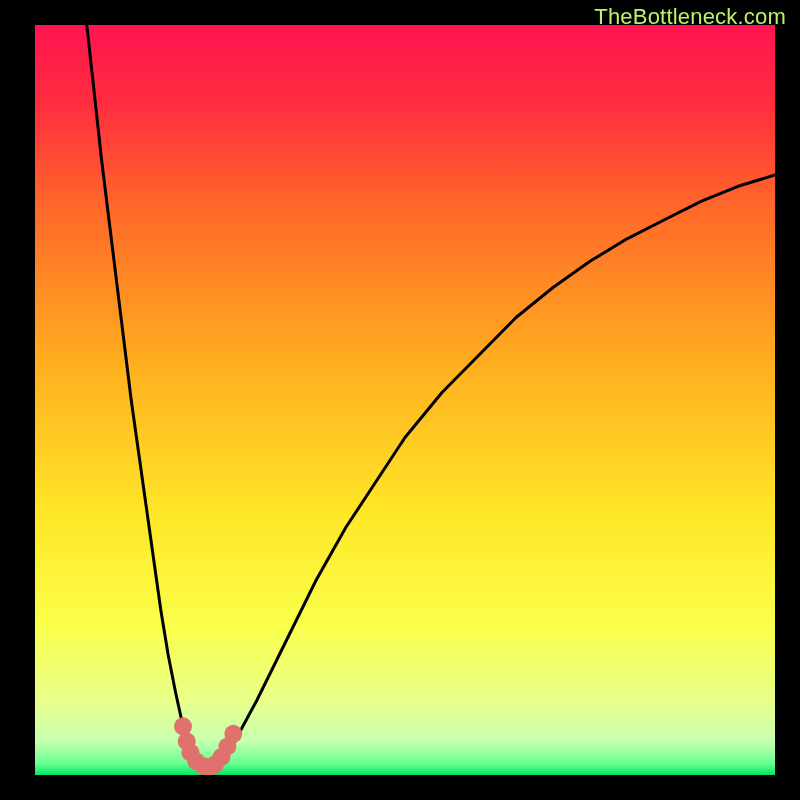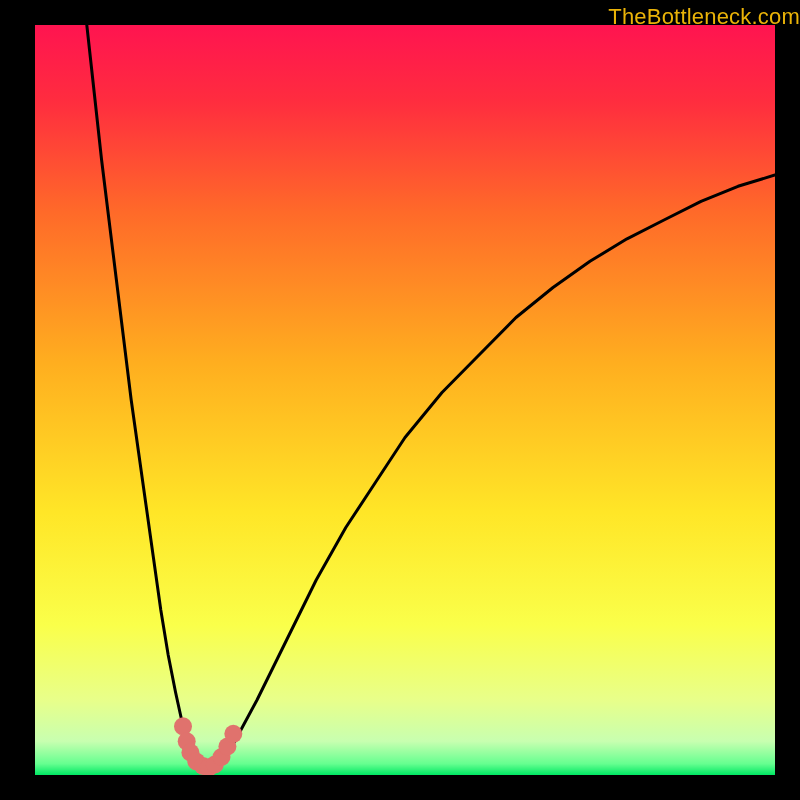--- a/index.html
+++ b/index.html
@@ -26,24 +26,24 @@
     overflow: hidden;
   }
   .plot svg {
     display: block;
     width: 100%;
     height: 100%;
   }
   .watermark {
     position: absolute;
     top: 4px;
-    right: 0;
+    right: 14px;
     font-size: 22px;
     font-weight: 400;
-    color: #eab308;
+    color: #bef264;
     letter-spacing: 0.2px;
   }
 </style>
 </head>
 <body>
 
 <div class="frame">
 
   <div class="watermark">TheBottleneck.com</div>
 

